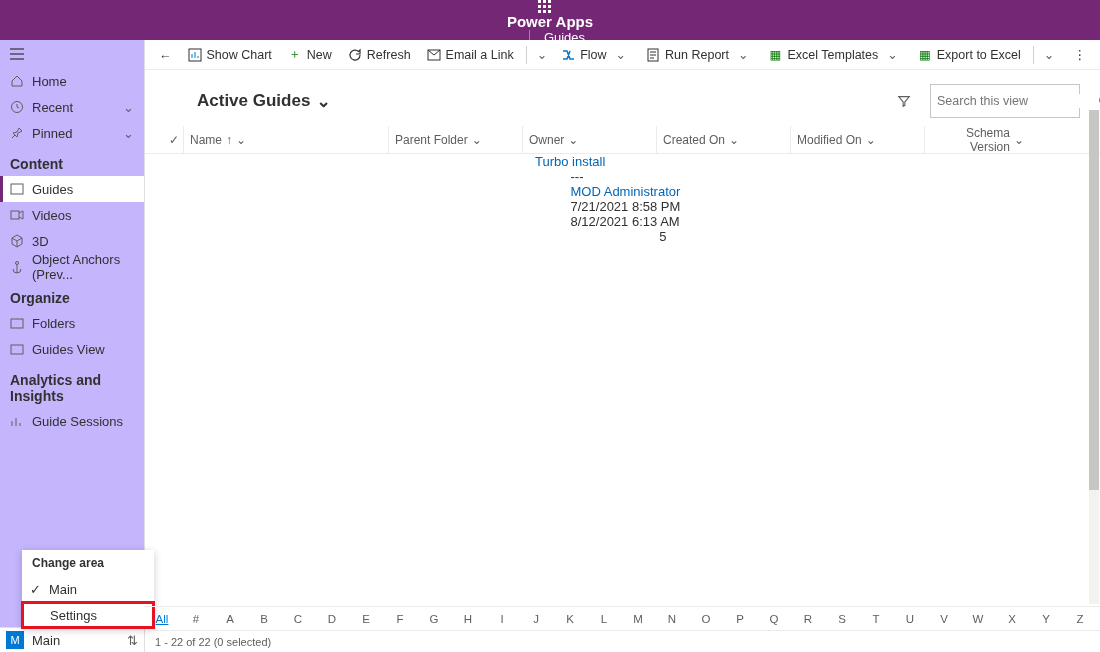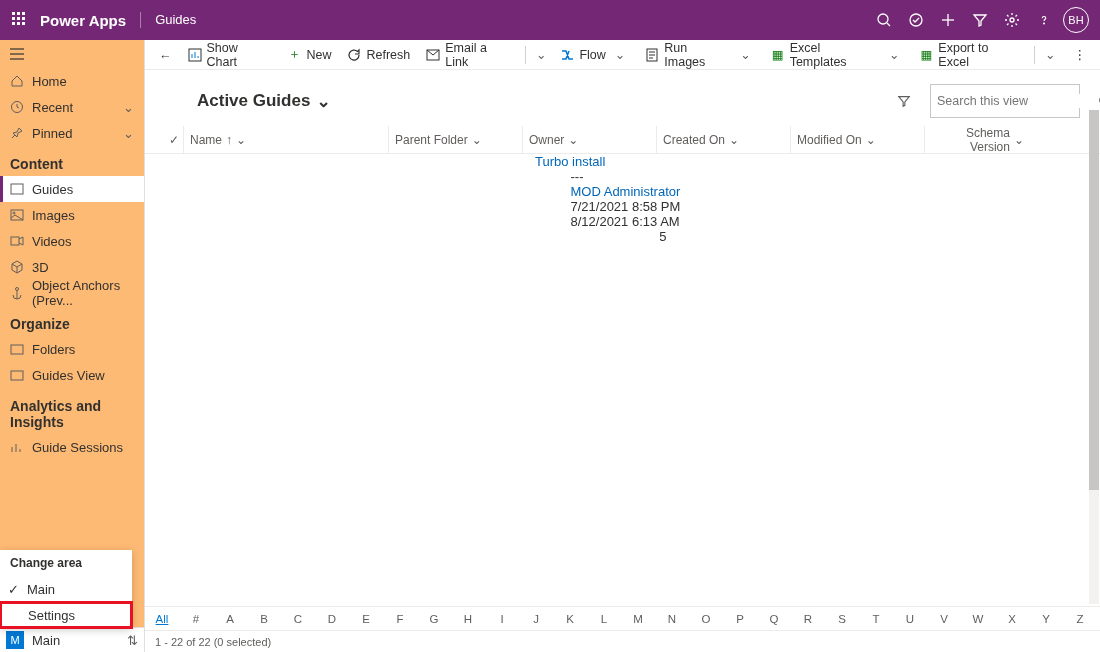--- a/index.html
+++ b/index.html
@@ -1,39 +1,39 @@
 <!DOCTYPE html>
 <html><head>
 <meta charset="utf-8">
 <style>
 * { box-sizing: border-box; margin: 0; padding: 0; }
 body { font-family: "Segoe UI", Arial, sans-serif; font-size: 13px; color: #323130; background: #fff; width: 1100px; height: 652px; overflow: hidden; position: relative; }
 
 
-.topbar { background: #742774; color: #fff; height: 40px; display: flex; align-items: center; padding: 0 8px; }
+.topbar { background: #742774; color: #fff; height: 40px; display: flex; align-items: center; padding: 0 26px; flex-direction: column; }
 .waffle { width: 16px; height: 16px; display: grid; grid-template-columns: repeat(3,3px); grid-template-rows: repeat(3,3px); gap: 2px; margin: 0 12px 0 4px; cursor: pointer; }
 .waffle div { background: #fff; }
 .brand { font-weight: 600; font-size: 15px; }
 .appname { font-size: 13px; margin-left: 14px; padding-left: 14px; border-left: 1px solid rgba(255,255,255,0.4); line-height: 16px; }
 .topbar-spacer { flex: 1; }
 .topicon { width: 32px; height: 32px; display: flex; align-items: center; justify-content: center; cursor: pointer; color: #fff; }
 .avatar-circle { width: 26px; height: 26px; border: 1px solid #fff; border-radius: 50%; font-size: 11px; display: flex; align-items: center; justify-content: center; text-align: center; }
 
 
 .shell { display: flex; height: calc(100% - 40px); }
-.sidebar { width: 145px; background: #fdba74; border-right: 1px solid #e1dfdd; display: flex; flex-direction: column; font-size: 13px; position: relative; }
+.sidebar { width: 145px; background: #c4b5fd; border-right: 1px solid #e1dfdd; display: flex; flex-direction: column; font-size: 13px; position: relative; }
 .side-scroll { flex: 1; overflow: hidden; }
 .ham { height: 28px; display: flex; align-items: center; padding: 0 10px; cursor: pointer; }
 .side-item { height: 26px; display: flex; align-items: center; padding: 0 10px; gap: 8px; cursor: pointer; color: #323130; }
 .side-item.selected { background: #fff; border-left: 3px solid #742774; padding-left: 7px; }
 .side-item .chev { margin-left: auto; color: #605e5c; }
 .side-group { font-size: 14px; font-weight: 600; color: #323130; padding: 10px 10px 4px; }
 .side-icon { width: 14px; height: 14px; flex-shrink:0; display:flex; align-items:center; justify-content:center; color:#605e5c; }
 .side-bottom { border-top: 1px solid #e1dfdd; background:#fff; }
-.area-popup { position: absolute; bottom: 24px; left: 0; width: 132px; background: #fff; box-shadow: 0 2px 8px rgba(0,0,0,0.2); }
+.area-popup { position: absolute; bottom: 24px; left: 22px; width: 132px; background: #fff; box-shadow: 0 2px 8px rgba(0,0,0,0.2); }
 .area-popup .hdr { font-weight:600; padding: 6px 10px; font-size:12px; }
 .area-popup .opt { height: 26px; display:flex; align-items:center; padding: 0 8px; gap:8px; cursor:pointer; }
 .area-popup .opt.highlight { outline: 3px solid #e81123; outline-offset: -2px; }
 .area-switch { height: 24px; display:flex; align-items:center; padding: 0 6px; gap:8px; background:#fff; cursor:pointer; }
 .area-m { width:18px; height:18px; background:#0078d4; color:#fff; font-size:11px; display:flex; align-items:center; justify-content:center; }
 
 
 .main { flex: 1; display: flex; flex-direction: column; position: relative; }
 .cmdbar { height: 30px; display: flex; align-items: center; padding: 0 8px; gap: 4px; border-bottom: 1px solid #edebe9; font-size: 12.5px; color:#323130; }
 .cmd { display: flex; align-items: center; gap: 5px; height: 28px; padding: 0 6px; cursor: pointer; }
@@ -172,30 +172,20 @@
         <span class="side-icon">
             <svg width="14" height="12" viewBox="0 0 14 12" fill="none" stroke="currentColor">
               <rect x="1" y="1" width="12" height="10"></rect>
             </svg>
           </span>
         <span>Guides</span>
       </div>
       <div class="side-item">
         <span class="side-icon">
             <svg width="14" height="12" viewBox="0 0 14 12" fill="none" stroke="currentColor">
-              <rect x="1" y="1" width="12" height="10"></rect>
-              <circle cx="4" cy="4" r="1"></circle>
-              <path d="M1 9l4-3 8 5"></path>
-            </svg>
-          </span>
-        <span>Images</span>
-      </div>
-      <div class="side-item">
-        <span class="side-icon">
-            <svg width="14" height="12" viewBox="0 0 14 12" fill="none" stroke="currentColor">
               <rect x="1" y="2" width="8" height="8"></rect>
               <path d="M9 4l4-2v8l-4-2"></path>
             </svg>
           </span>
         <span>Videos</span>
       </div>
       <div class="side-item">
         <span class="side-icon">
             <svg width="14" height="14" viewBox="0 0 14 14" fill="none" stroke="currentColor">
               <path d="M7 1l5 3v6l-5 3-5-3V4z M2 4l5 3 5-3 M7 7v6"></path>
@@ -309,21 +299,21 @@
           <span>Flow</span>
           <span class="cmdchev">⌄</span>
         </div>
       <div class="cmd">
           <span class="ico">
             <svg width="14" height="14" viewBox="0 0 14 14" fill="none" stroke="#323130">
               <rect x="2" y="1" width="10" height="12"></rect>
               <path d="M4 4h6M4 7h6M4 10h4"></path>
             </svg>
           </span>
-          <span>Run Images</span>
+          <span>Run Report</span>
           <span class="cmdchev">⌄</span>
         </div>
       <div class="cmd">
           <span class="ico" style="color:#107c10">▦</span>
           <span>Excel Templates</span>
           <span class="cmdchev">⌄</span>
         </div>
       <div class="cmd">
           <span class="ico" style="color:#107c10">▦</span>
           <span>Export to Excel</span>

